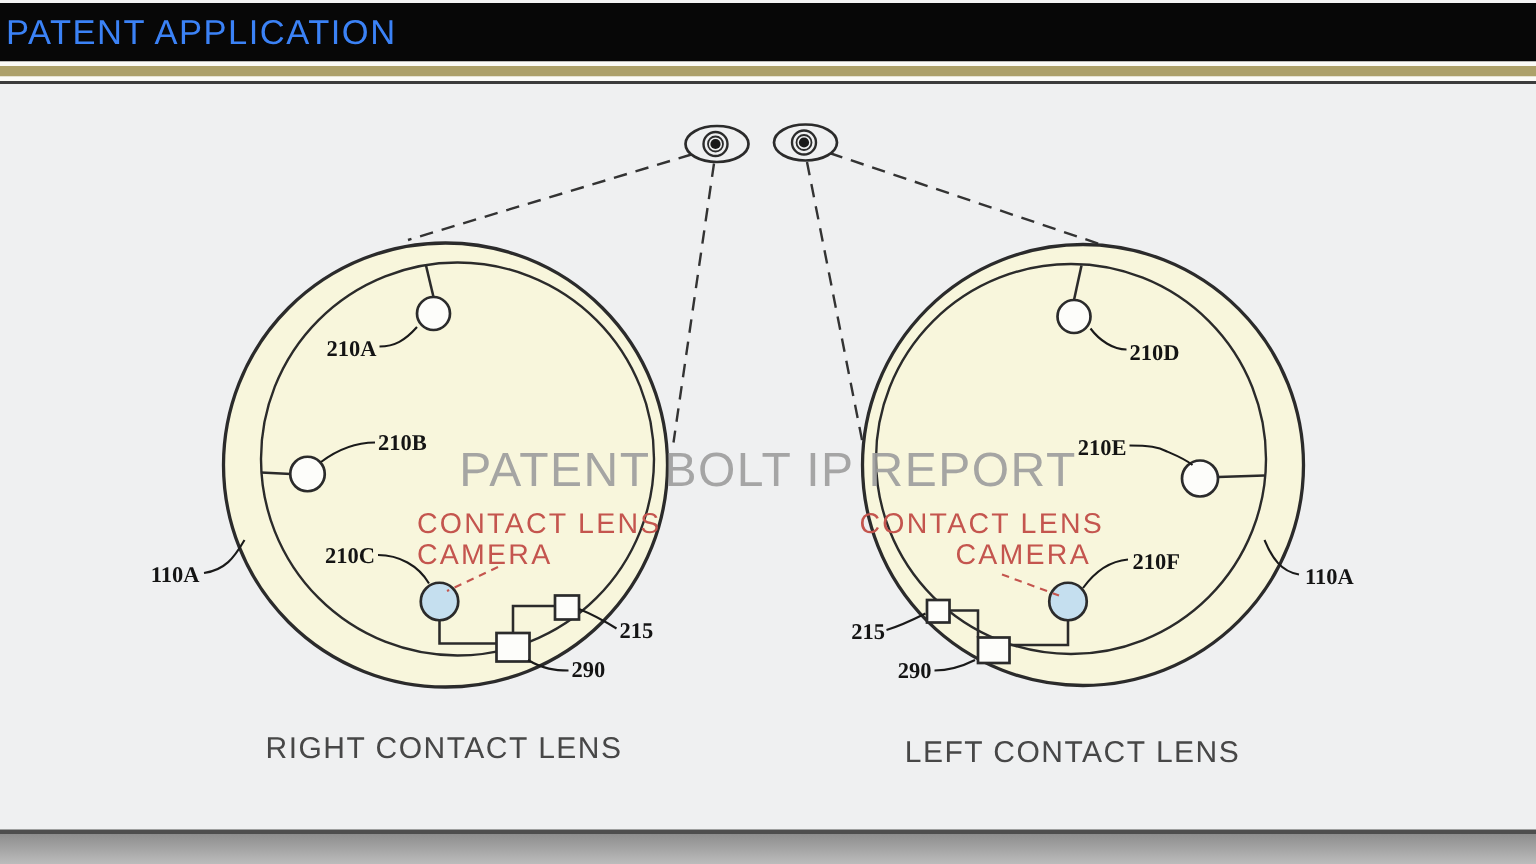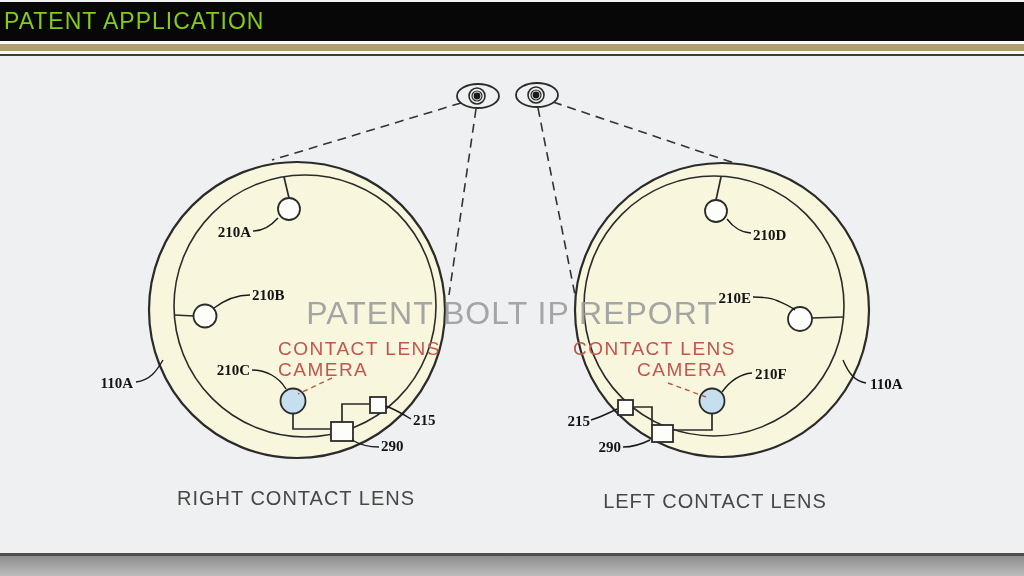--- a/index.html
+++ b/index.html
@@ -8,21 +8,21 @@
     background:#eef0f1;
     font-family:"Liberation Sans", sans-serif;
   }
   
   .top-hairline{position:absolute;left:0;top:0;width:1024px;height:2px;background:#f2f2f2;}
   .header-bar{
     position:absolute;left:0;top:2px;width:1024px;height:39px;background:#070707;
     display:flex;align-items:center;
   }
   .header-title{
-    color:#84cc16;font-size:23px;letter-spacing:1px;padding-left:4px;
+    color:#3b82f6;font-size:23px;letter-spacing:1px;padding-left:4px;
     font-family:"Liberation Sans", sans-serif;font-weight:400;
   }
   .stripe-white-a{position:absolute;left:0;top:41px;width:1024px;height:3px;background:#fbfbf6;}
   .stripe-gold{position:absolute;left:0;top:44px;width:1024px;height:7px;background:#ada169;}
   .stripe-white-b{position:absolute;left:0;top:51px;width:1024px;height:3px;background:#fbfbf6;}
   .stripe-dark{position:absolute;left:0;top:54px;width:1024px;height:2px;background:#3c3c3c;}
   
   .content-bg{position:absolute;left:0;top:56px;width:1024px;height:497px;background:#eff0f1;}
   .bottom-line{position:absolute;left:0;top:553px;width:1024px;height:3px;background:#4e4e4e;}
   .bottom-shadow{position:absolute;left:0;top:556px;width:1024px;height:20px;

